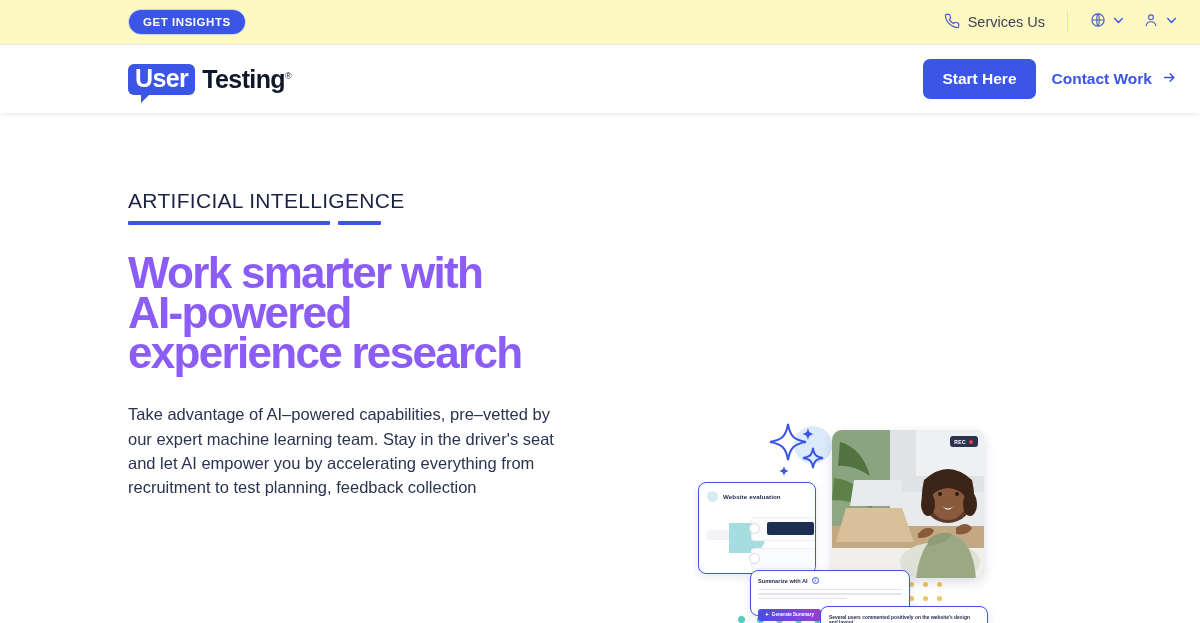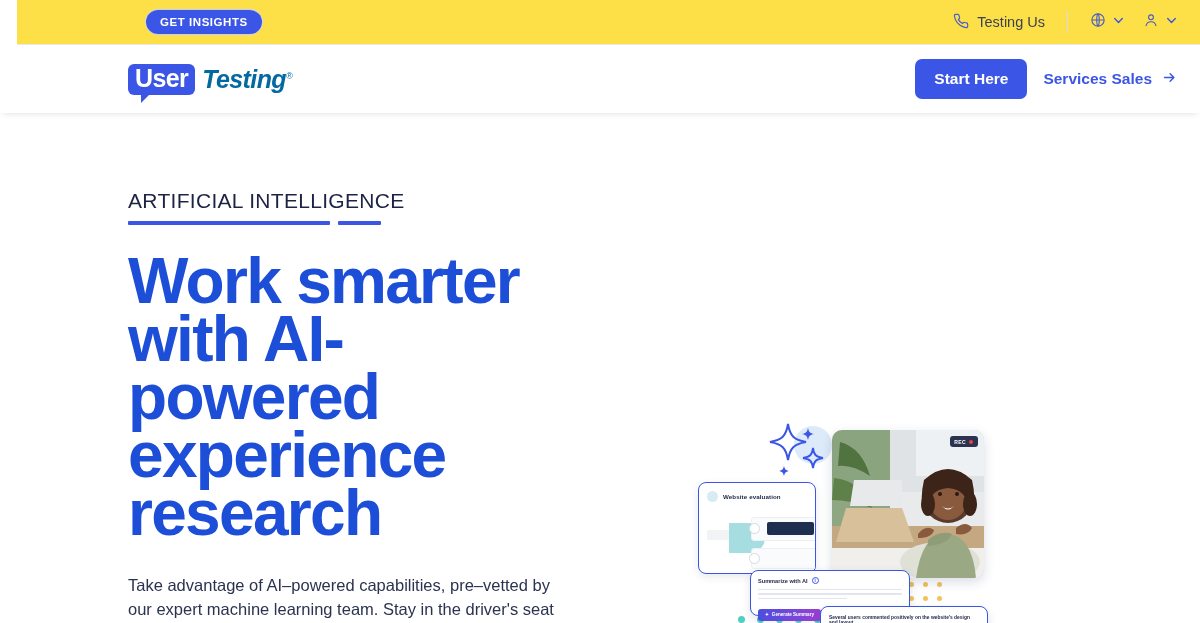--- a/index.html
+++ b/index.html
@@ -11,23 +11,22 @@
     -webkit-font-smoothing: antialiased;
   }
 
   
   .utility-bar {
     height: 45px;
     border-bottom: 1px solid #e8e8ec;
     display: flex;
     align-items: center;
     padding: 0 18px 0 128px;
-    background: #fde047;
+    background: #fef9c3;
     position: relative;
-    margin-left: 17px;
   }
   .audience-toggle {
     display: flex;
     align-items: center;
     border: 1px solid #c9cfe8;
     border-radius: 999px;
     height: 26px;
     background: #fff;
     overflow: hidden;
   }
@@ -93,27 +92,26 @@
   }
   .logo-bubble:after {
     content: "";
     position: absolute;
     left: 13px; bottom: -8px;
     width: 0; height: 0;
     border-left: 9px solid #3b55e6;
     border-bottom: 9px solid transparent;
   }
   .logo-word {
-    color: #0369a1;
+    color: #0f172a;
     font-size: 25px;
     font-weight: bold;
     letter-spacing: -0.6px;
     margin-left: 7px;
     line-height: 1.08;
-    font-style: italic;
   }
   .logo-reg { font-size: 9px; vertical-align: super; font-weight: normal; }
 
   .nav-links { display: flex; align-items: center; gap: 33px; margin-left: 52px; }
   .nav-link {
     font-size: 15.5px;
     color: #242a3d;
     cursor: pointer;
     white-space: nowrap;
   }
@@ -144,25 +142,25 @@
     color: #1d2344;
     white-space: nowrap;
   }
   .eyebrow-rule { display: flex; gap: 8px; margin-top: 8px; }
   .eyebrow-rule i { display: block; height: 4px; background: #3b55e6; border-radius: 1px; }
   .eyebrow-rule i.long { width: 202px; }
   .eyebrow-rule i.short { width: 43px; }
 
   .headline {
     margin-top: 28px;
-    font-size: 64px;
+    font-size: 44px;
     line-height: 0.905;
     letter-spacing: -1.7px;
     font-weight: bold;
-    color: #1d4ed8;
+    color: #8b5cf6;
     max-width: 400px;
   }
   .hero-body {
     margin-top: 30px;
     font-size: 16.5px;
     line-height: 1.47;
     color: #2b3350;
     max-width: 432px;
   }
 
@@ -256,21 +254,21 @@
     <div class="toggle-opt active">GET INSIGHTS</div>
   </div>
 
   <div class="utility-right">
     <div class="contact-us">
       <span>
         <svg width="16" height="16" viewBox="0 0 24 24" fill="none" stroke="#4a5cc7" stroke-width="1.8" stroke-linecap="round" stroke-linejoin="round">
           <path d="M22 16.9v3a2 2 0 0 1-2.2 2 19.8 19.8 0 0 1-8.6-3.1 19.5 19.5 0 0 1-6-6A19.8 19.8 0 0 1 2.1 4.2 2 2 0 0 1 4.1 2h3a2 2 0 0 1 2 1.7c.1 1 .4 1.9.7 2.8a2 2 0 0 1-.5 2.1L8.1 9.9a16 16 0 0 0 6 6l1.3-1.3a2 2 0 0 1 2.1-.4c.9.3 1.8.6 2.8.7a2 2 0 0 1 1.7 2z"></path>
         </svg>
       </span>
-      <span>Testing Us</span>
+      <span>Services Us</span>
     </div>
 
     <div class="u-divider"></div>
 
     <div class="u-icon-group">
       <span>
         <svg width="16" height="16" viewBox="0 0 24 24" fill="none" stroke="#4a5cc7" stroke-width="1.7">
           <circle cx="12" cy="12" r="9.2"></circle>
           <path d="M3 12h18M12 2.8c2.5 2.6 2.5 15.8 0 18.4M12 2.8c-2.5 2.6-2.5 15.8 0 18.4"></path>
         </svg>
@@ -303,21 +301,21 @@
     <span class="logo-bubble">User</span>
     <span class="logo-word">
       <span>Testing</span><span class="logo-reg">®</span>
     </span>
   </div>
 
 
   <div class="nav-cta">
     <button class="btn-start">Start Here</button>
     <div class="link-sales">
-      <span>Services Sales</span>
+      <span>Contact Work</span>
       <span>
         <svg width="17" height="15" viewBox="0 0 24 24" fill="none" stroke="#3b55e6" stroke-width="2.3" stroke-linecap="round" stroke-linejoin="round">
             <path d="M4 12h15M13 6l6 6-6 6"></path>
           </svg>
       </span>
     </div>
   </div>
 </div>
 
 <div class="hero">

